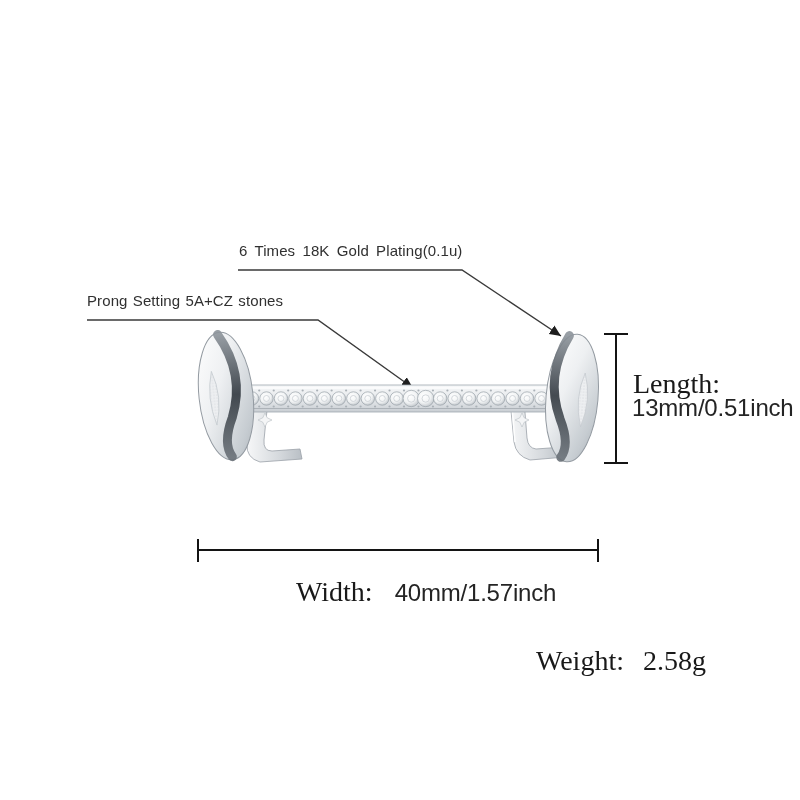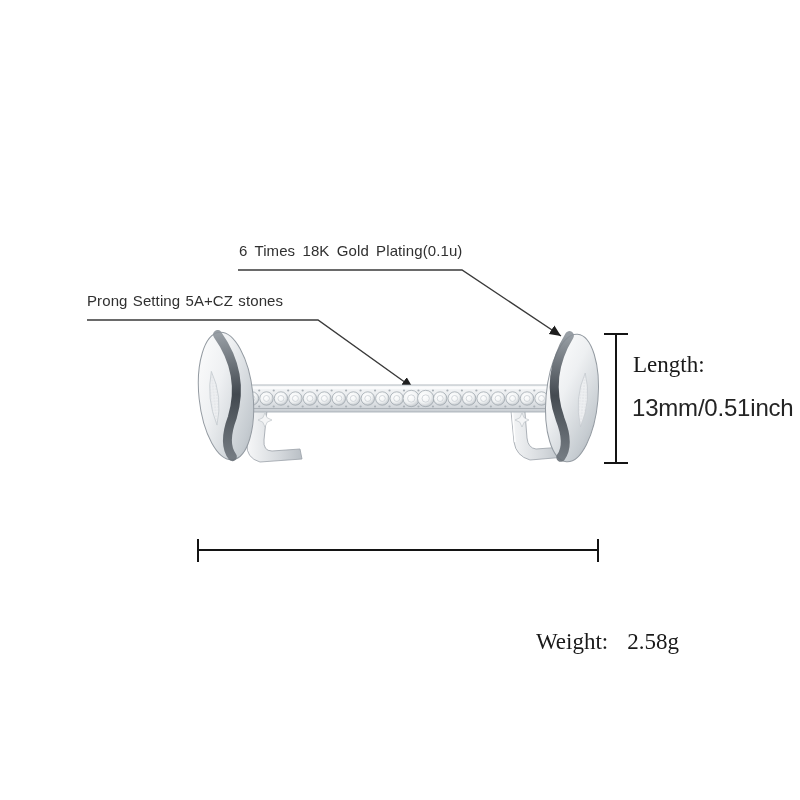--- a/index.html
+++ b/index.html
@@ -9,21 +9,21 @@
   }
   .stage svg { position:absolute; left:0; top:0; }
   .abs { position:absolute; white-space:nowrap; }
   .small-label {
     font-size:15px; color:#303030; letter-spacing:0.1px;
     font-family:"Liberation Sans", sans-serif;
   }
   .plating-label { left:239px; top:242px; word-spacing:3px; }
   .prong-label   { left:87px;  top:292px; word-spacing:1px; }
   .serif-label {
-    font-family:"Liberation Serif", serif; font-size:23px; color:#191919;
+    font-family:"Liberation Serif", serif; font-size:28px; color:#191919;margin-top:16px;
   }
   .sans-value {
     font-family:"Liberation Sans", sans-serif; font-size:24px; color:#242424;
     letter-spacing:-0.2px;
   }
   .length-label { left:633px; top:352px; }
   .length-value { left:632px; top:394px; }
   .width-row { left:296px; top:560px; display:flex; align-items:baseline; gap:22px; }
   .weight-row { left:536px; top:629px; display:flex; align-items:baseline; gap:19px; }
 </style>
@@ -195,19 +195,23 @@
       </g>
     </g>
   </svg>
 
   <div class="abs small-label plating-label">6 Times 18K Gold Plating(0.1u)</div>
   <div class="abs small-label prong-label">Prong Setting 5A+CZ stones</div>
 
   <div class="abs serif-label length-label">Length:</div>
   <div class="abs sans-value length-value">13mm/0.51inch</div>
 
+  <div class="abs width-row">
+    <span class="serif-label">Width:</span>
+    <span class="sans-value">40mm/1.57inch</span>
+  </div>
 
   <div class="abs weight-row">
     <span class="serif-label">Weight:</span>
     <span class="serif-label">2.58g</span>
   </div>
 
 </div>
 
 </body></html>

